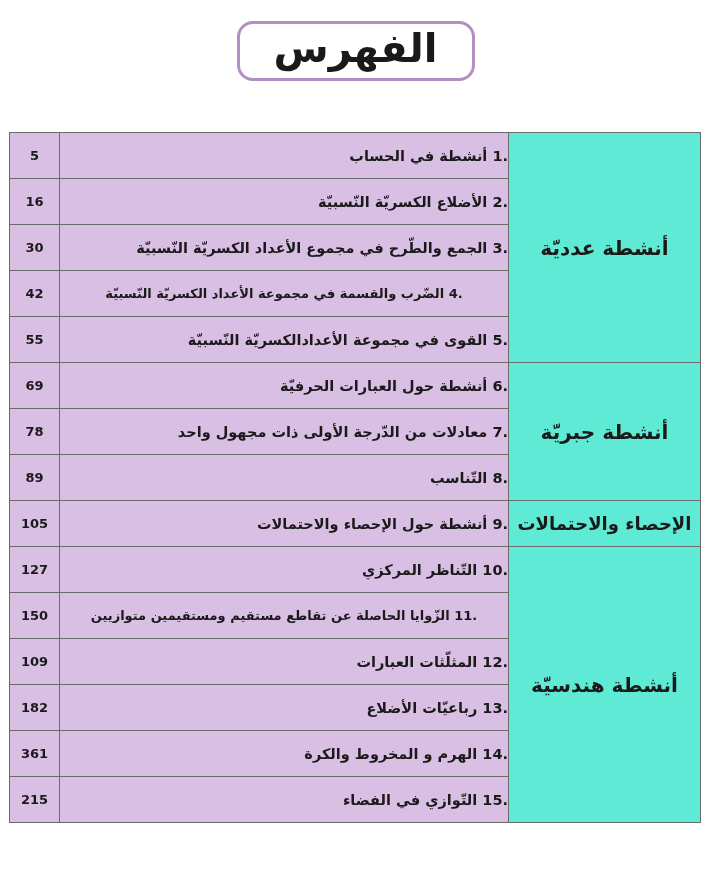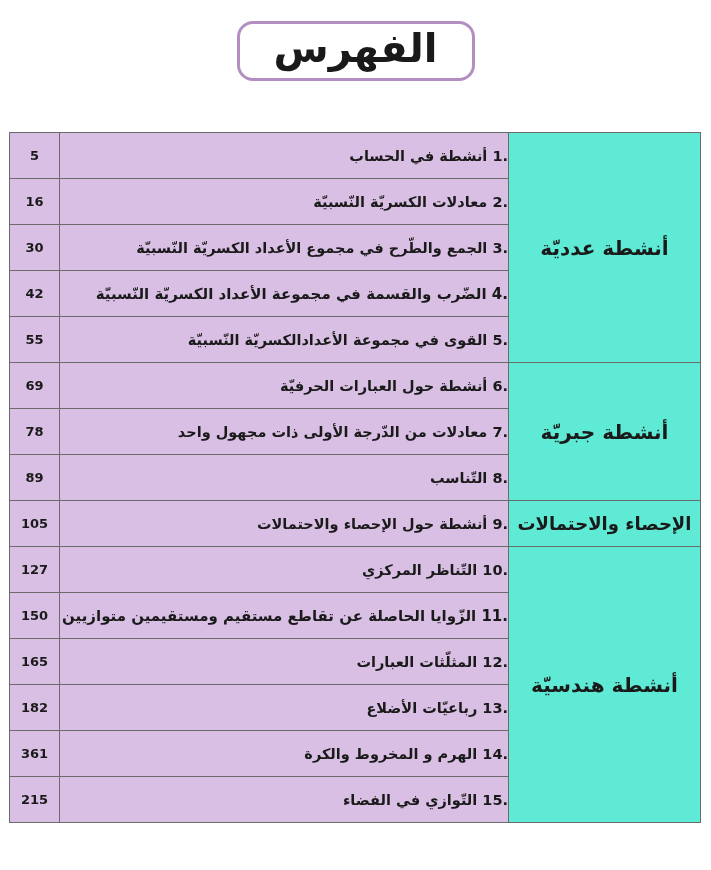--- a/index.html
+++ b/index.html
@@ -80,21 +80,22 @@
     text-align: right;
     font-size: 14.5px;
     font-weight: bold;
     color: #1a1a1a;
     padding: 0 8px 0 6px;
     height: 45px;
     white-space: nowrap;
     overflow: hidden;
   }
   td.title.tight {
-    font-size: 15px;
+    font-size: 13px;
+    text-align: center;
   }
   td.page {
     background: #d9bfe4;
     text-align: center;
     font-size: 13px;
     font-weight: bold;
     color: #1a1a1a;
     height: 45px;
   }
   .num {
@@ -120,21 +121,21 @@
       <col class="c-page">
     </colgroup>
     <tbody>
 
       <tr>
         <td class="group" rowspan="5">أنشطة عدديّة</td>
         <td class="title"><span class="num">1.</span> <span>أنشطة في الحساب</span></td>
         <td class="page">5</td>
       </tr>
       <tr>
-        <td class="title"><span class="num">2.</span> <span>معادلات الكسريّة النّسبيّة</span></td>
+        <td class="title"><span class="num">2.</span> <span>الأضلاع الكسريّة النّسبيّة</span></td>
         <td class="page">16</td>
       </tr>
       <tr>
         <td class="title"><span class="num">3.</span> <span>الجمع والطّرح في مجموع الأعداد الكسريّة النّسبيّة</span></td>
         <td class="page">30</td>
       </tr>
       <tr>
         <td class="title tight"><span class="num">4.</span> <span>الضّرب والقسمة في مجموعة الأعداد الكسريّة النّسبيّة</span></td>
         <td class="page">42</td>
       </tr>
@@ -167,21 +168,21 @@
         <td class="group" rowspan="6">أنشطة هندسيّة</td>
         <td class="title"><span class="num">10.</span> <span>التّناظر المركزي</span></td>
         <td class="page">127</td>
       </tr>
       <tr>
         <td class="title tight"><span class="num">11.</span> <span>الزّوايا الحاصلة عن تقاطع مستقيم ومستقيمين متوازيين</span></td>
         <td class="page">150</td>
       </tr>
       <tr>
         <td class="title"><span class="num">12.</span> <span>المثلّثات العبارات</span></td>
-        <td class="page">165</td>
+        <td class="page">109</td>
       </tr>
       <tr>
         <td class="title"><span class="num">13.</span> <span>رباعيّات الأضلاع</span></td>
         <td class="page">182</td>
       </tr>
       <tr>
         <td class="title"><span class="num">14.</span> <span>الهرم و المخروط والكرة</span></td>
         <td class="page">361</td>
       </tr>
       <tr>

